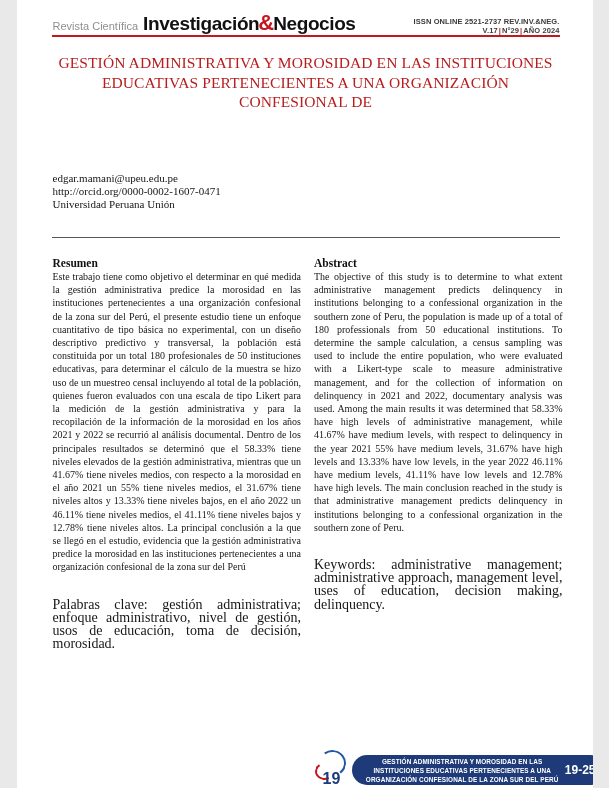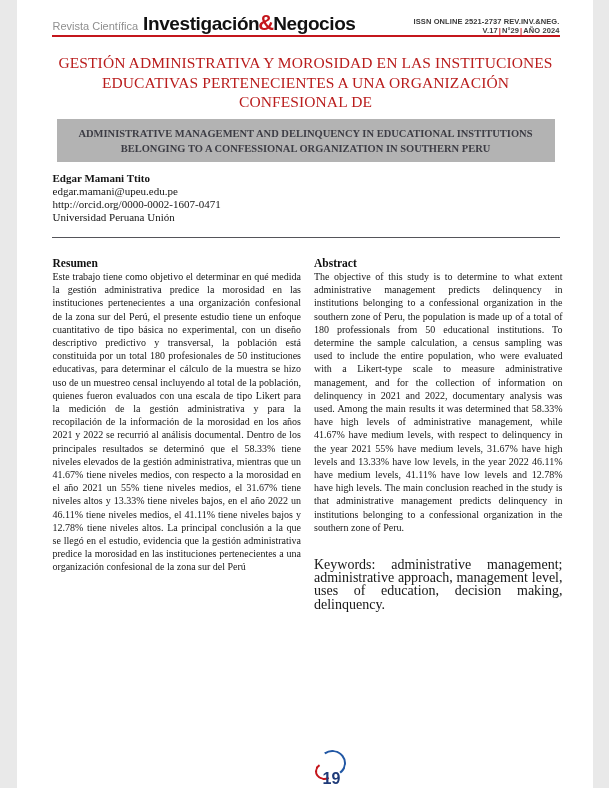--- a/index.html
+++ b/index.html
@@ -139,44 +139,48 @@
       </div>
     </div>
   </div>
   <div class="red-rule"></div>
 
   <h1 class="title-es">
     <div>GESTIÓN ADMINISTRATIVA Y MOROSIDAD EN LAS INSTITUCIONES</div>
     <div>EDUCATIVAS PERTENECIENTES A UNA ORGANIZACIÓN CONFESIONAL DE</div>
   </h1>
 
-  <div class="title-en-box">
-    <div>ADMINISTRATIVE MANAGEMENT AND DELINQUENCY IN EDUCATIONAL INSTITUTIONS</div>
-    <div>BELONGING TO A CONFESSIONAL ORGANIZATION IN SOUTHERN PERU</div>
-  </div>
 
   <div class="authors">
-    <div class="author-name">Edgar Mamani Ttito</div>
     <div><a class="author-link">edgar.mamani@upeu.edu.pe</a></div>
     <div><a class="author-link">http://orcid.org/0000-0002-1607-0471</a></div>
     <div>Universidad Peruana Unión</div>
   </div>
   <div class="author-divider"></div>
 
   <div class="columns">
     <div class="col" lang="es">
       <div class="col-heading">Resumen</div>
       <div class="col-body">Este trabajo tiene como objetivo el determinar en qué medida la gestión administrativa predice la morosidad en las instituciones pertenecientes a una organización confesional de la zona sur del Perú, el presente estudio tiene un enfoque cuantitativo de tipo básica no experimental, con un diseño descriptivo predictivo y transversal, la población está constituida por un total 180 profesionales de 50 instituciones educativas, para determinar el cálculo de la muestra se hizo uso de un muestreo censal incluyendo al total de la población, quienes fueron evaluados con una escala de tipo Likert para la medición de la gestión administrativa y para la recopilación de la información de la morosidad en los años 2021 y 2022 se recurrió al análisis documental. Dentro de los principales resultados se determinó que el 58.33% tiene niveles elevados de la gestión administrativa, mientras que un 41.67% tiene niveles medios, con respecto a la morosidad en el año 2021 un 55% tiene niveles medios, el 31.67% tiene niveles altos y 13.33% tiene niveles bajos, en el año 2022 un 46.11% tiene niveles medios, el 41.11% tiene niveles bajos y 12.78% tiene niveles altos. La principal conclusión a la que se llegó en el estudio, evidencia que la gestión administrativa predice la morosidad en las instituciones pertenecientes a una organización confesional de la zona sur del Perú</div>
+      <div class="col-keywords">Palabras clave: gestión administrativa; enfoque administrativo, nivel de gestión, usos de educación, toma de decisión, morosidad.</div>
     </div>
     <div class="col" lang="en">
       <div class="col-heading">Abstract</div>
       <div class="col-body">The objective of this study is to determine to what extent administrative management predicts delinquency in institutions belonging to a confessional organization in the southern zone of Peru, the population is made up of a total of 180 professionals from 50 educational institutions. To determine the sample calculation, a census sampling was used to include the entire population, who were evaluated with a Likert-type scale to measure administrative management, and for the collection of information on delinquency in 2021 and 2022, documentary analysis was used. Among the main results it was determined that 58.33% have high levels of administrative management, while 41.67% have medium levels, with respect to delinquency in the year 2021 55% have medium levels, 31.67% have high levels and 13.33% have low levels, in the year 2022 46.11% have medium levels, 41.11% have low levels and 12.78% have high levels. The main conclusion reached in the study is that administrative management predicts delinquency in institutions belonging to a confessional organization in the southern zone of Peru.</div>
       <div class="col-keywords">Keywords: administrative management; administrative approach, management level, uses of education, decision making, delinquency.</div>
     </div>
   </div>
 
   <div class="footer-badge">
     <span class="arc-blue"></span>
     <span class="arc-red"></span>
     <span class="page-number">19</span>
   </div>
+  <div class="footer-pill">
+    <div class="running-title">
+      <div>GESTIÓN ADMINISTRATIVA Y MOROSIDAD EN LAS</div>
+      <div>INSTITUCIONES EDUCATIVAS PERTENECIENTES A UNA</div>
+      <div>ORGANIZACIÓN CONFESIONAL DE LA ZONA SUR DEL PERÚ</div>
+    </div>
+    <div class="page-range">19-25</div>
+  </div>
 
 </div>
 
 </body></html>

